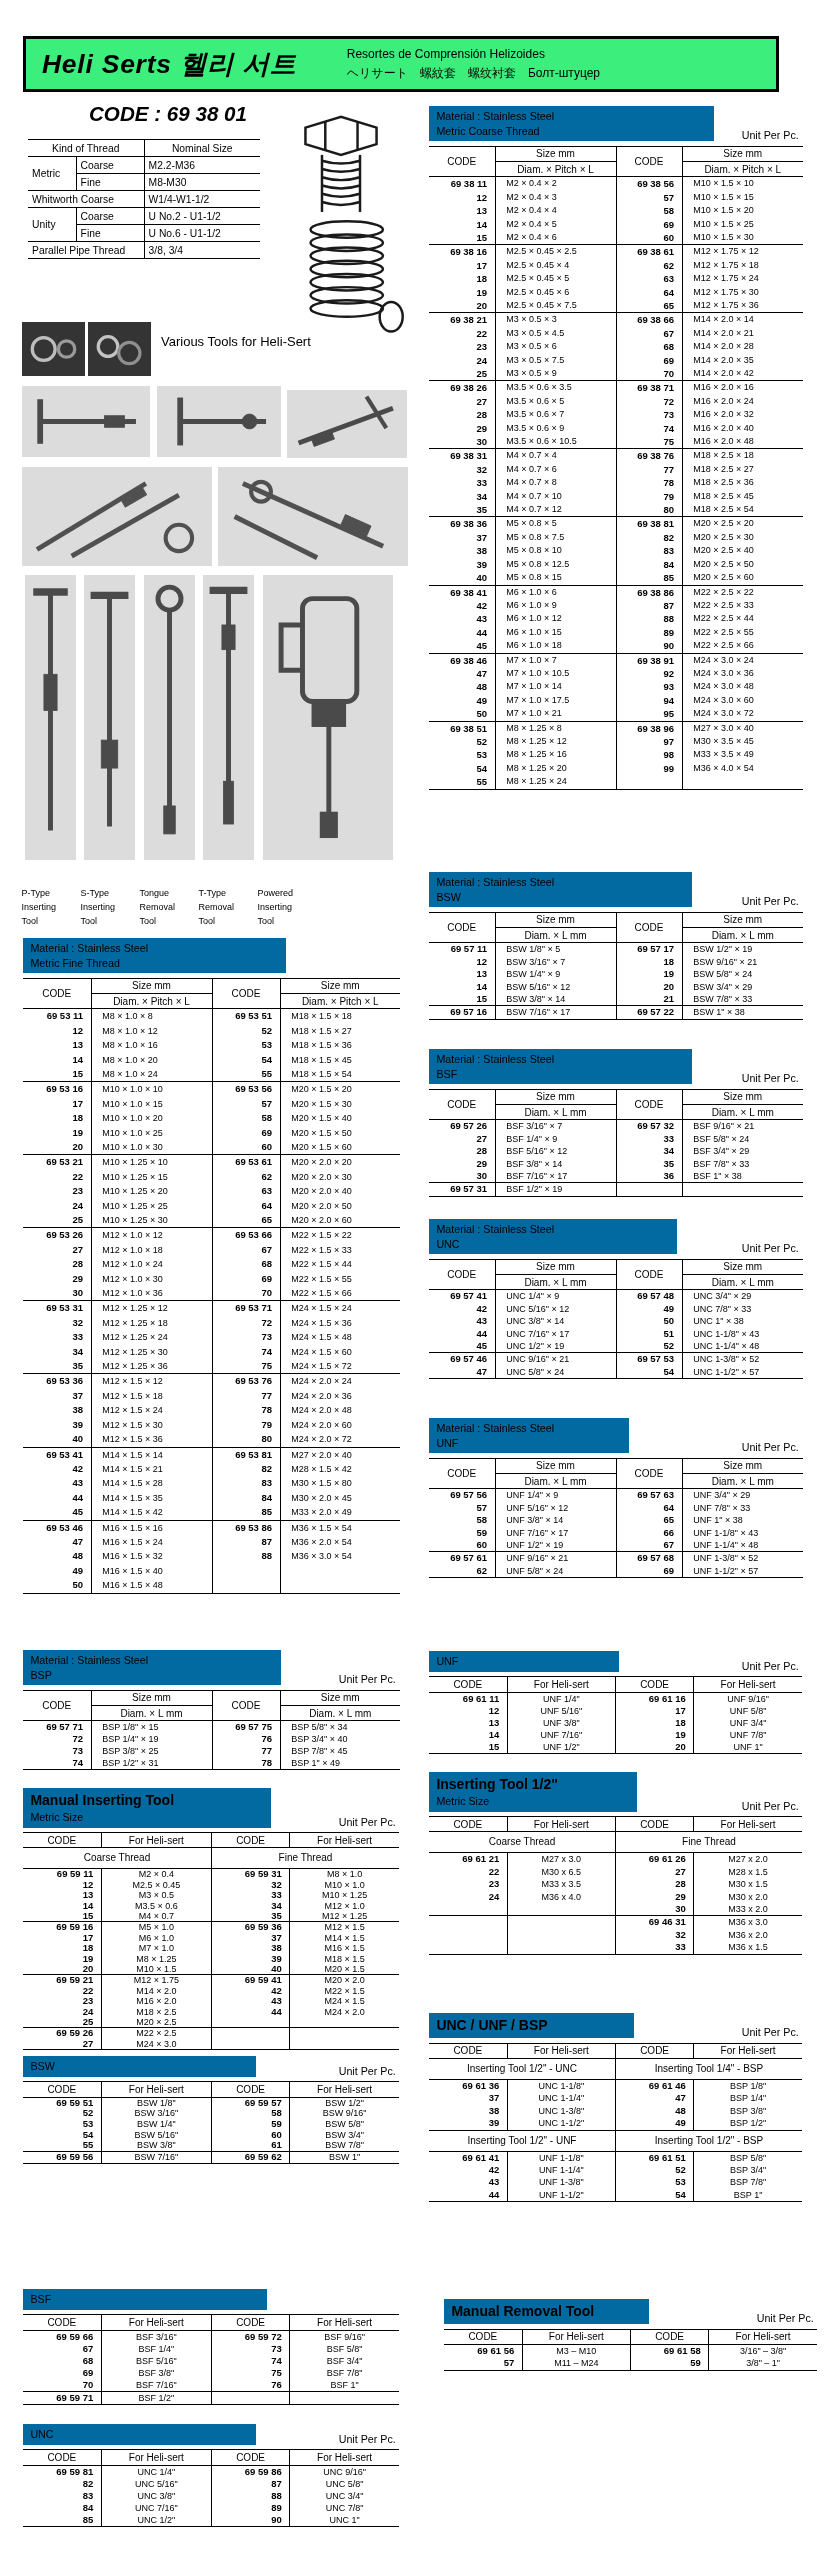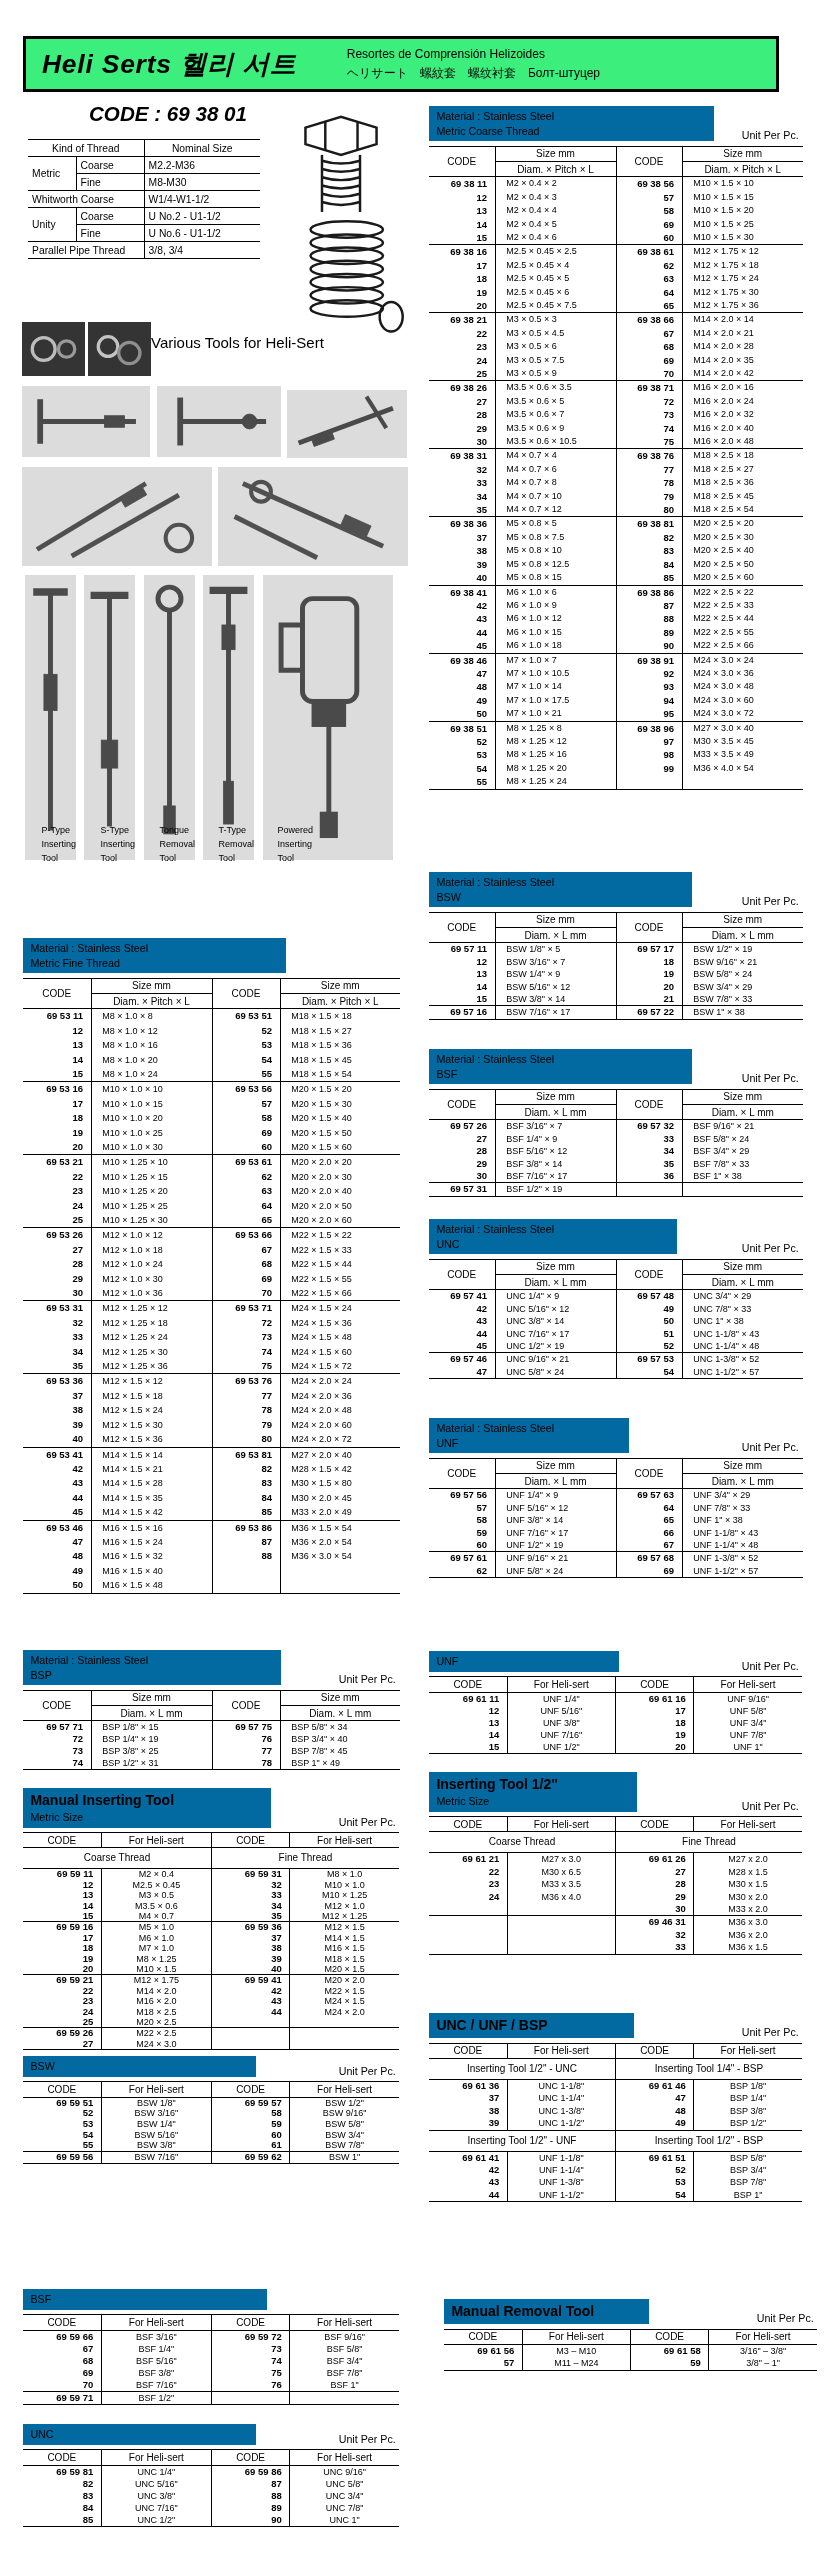--- a/index.html
+++ b/index.html
@@ -20,22 +20,22 @@
   #kind-table th{font-weight:normal;border-top:none;}
   #kind-table td{text-align:left;}
   #kind-table td.kgrp{vertical-align:middle;}
   #kind-table td.ksize{white-space:nowrap;}
   .vl{border-left:0.8px solid #000;}
 
   
   .ill{position:absolute;}
   .photo{background:#343434;}
   .imgbox{background:#dcdcdc;}
-  .various-label{position:absolute;left:151px;top:334px;font-size:15px;white-space:nowrap;}
-  .captions{position:absolute;left:21.5px;top:824px;display:flex;margin-left:20px;}
+  .various-label{position:absolute;left:161px;top:334px;font-size:13px;white-space:nowrap;}
+  .captions{position:absolute;left:21.5px;top:887px;display:flex;}
   .caption{font-size:9px;line-height:1.55;white-space:pre-line;}
 
   
   .section{position:absolute;}
   .hdr-row{display:flex;align-items:flex-end;margin-bottom:4.1px;}
   .cyan{background:#0369a1;padding:3.3px 7.4px;}
   .cyan .h1,.cyan .h2{font-size:10.7px;line-height:1.35;}
   .bold-title .h1{font-size:14px;font-weight:bold;}
   .unit{margin-left:auto;font-size:10.7px;padding-right:3.3px;white-space:nowrap;}
 

